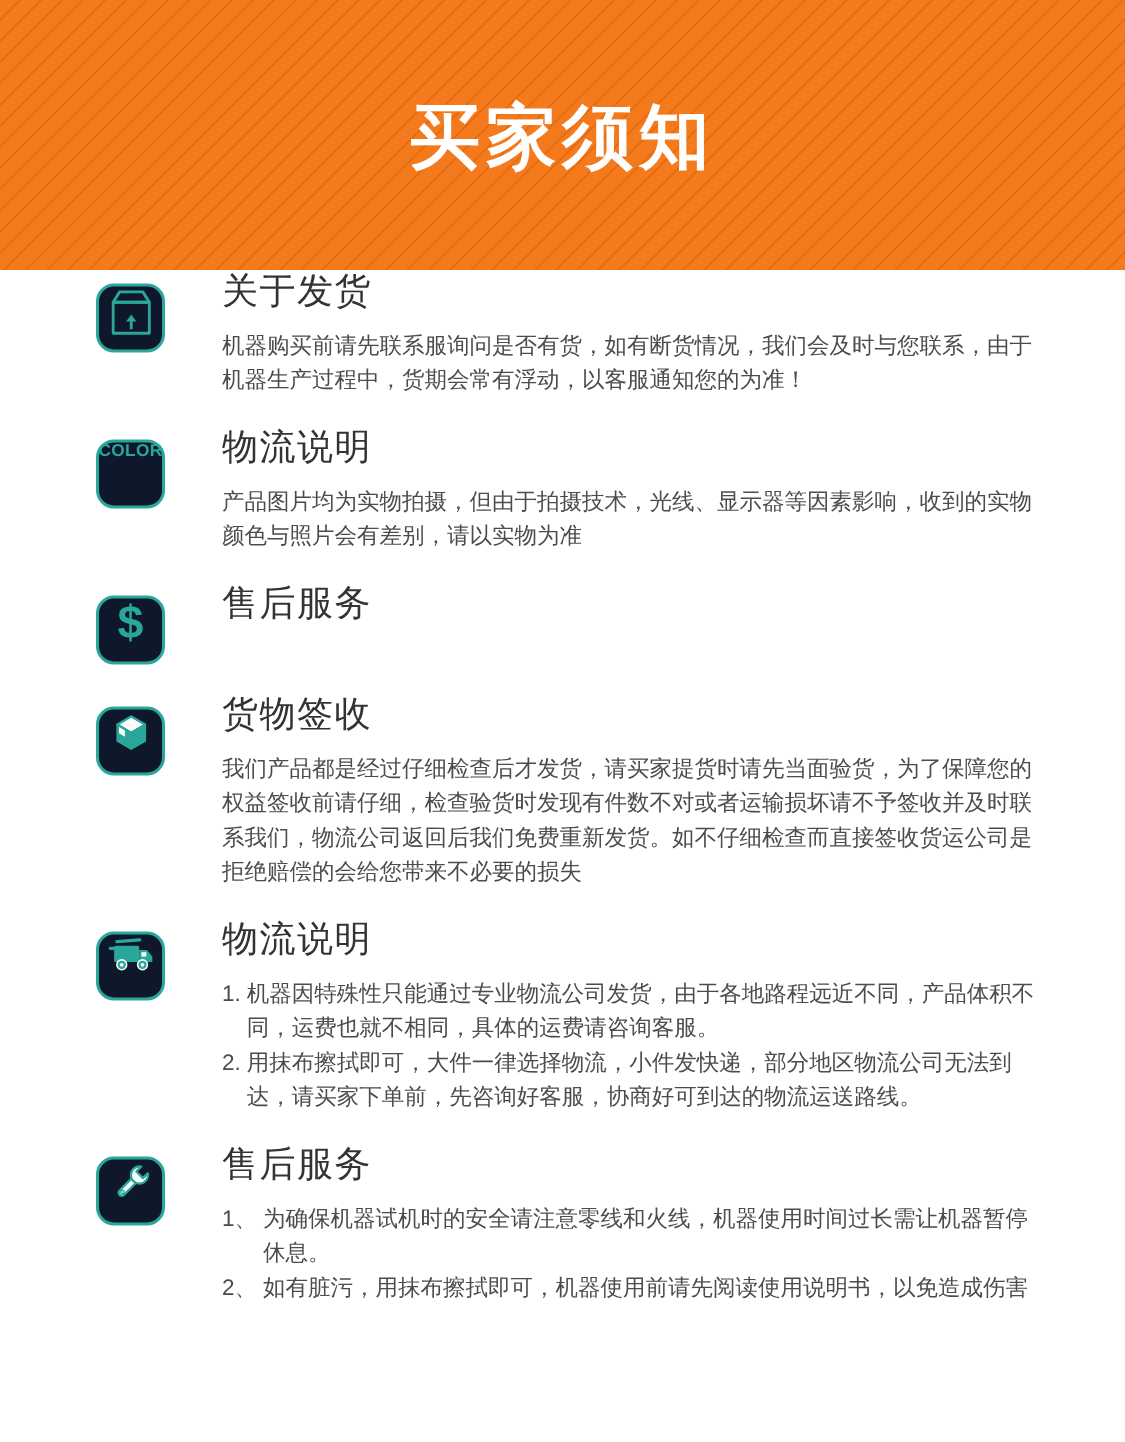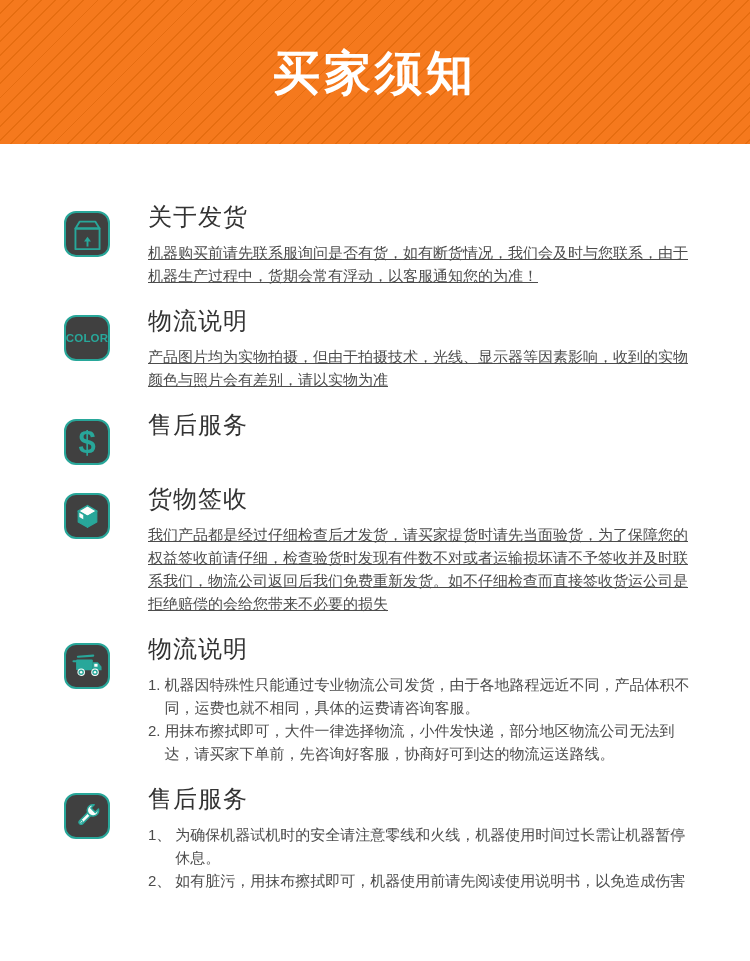--- a/index.html
+++ b/index.html
@@ -13,66 +13,66 @@
   html,body{background:#ffffff;}
   body{
     width:750px;min-height:961px;
     font-family:"Liberation Sans","DejaVu Sans",sans-serif;
     color:var(--body-color);
   }
   .page{width:750px;min-height:961px;background:#fff;padding-bottom:90px;}
 
   
   .banner{
-    height:144px;width:750px;
+    height:180px;width:750px;
     background-color:var(--banner-bg);
     background-image:repeating-linear-gradient(135deg,
       transparent 0px, transparent 8.6px,
       var(--banner-stripe) 8.6px, var(--banner-stripe) 10px);
     display:flex;flex-direction:row;align-items:center;justify-content:center;
     gap:9px;
   }
   .banner h1{
     color:#ffffff;font-size:47px;font-weight:bold;
     letter-spacing:4px;line-height:1;
   }
   .banner .subtitle{
     color:#ffffff;font-size:20px;font-weight:400;
     letter-spacing:6px;line-height:1;
   }
 
   
-  .sections{padding-top:58px;}
+  .sections{}
   .section{
     display:flex;align-items:flex-start;
     padding-left:64px;padding-right:56px;
     margin-bottom:19px;
   }
   .icon-box{
     flex:0 0 46px;width:46px;height:46px;
     border:2.5px solid var(--accent);
     border-radius:12px;
-    background:#404040;
-    display:flex;align-items:center;justify-content:center;
+    background:#0f172a;
+    display:flex;justify-content:center;
     margin-top:9px;
   }
   .icon-box .color-word{
     color:var(--accent);font-size:11.5px;font-weight:bold;letter-spacing:0.2px;
   }
   .icon-box .dollar{
     color:var(--accent);font-size:31px;font-weight:800;line-height:1;
     font-family:"Liberation Sans","DejaVu Sans",sans-serif;
   }
   .content{margin-left:38px;width:552px;}
   .sec-title{
     font-size:24px;font-weight:500;color:var(--title-color);
     line-height:1.25;margin-bottom:9px;letter-spacing:1px;
   }
   .sec-body p{
-    font-size:15px;line-height:23px;color:var(--body-color);margin:0;text-decoration:underline;
+    font-size:15px;line-height:23px;color:var(--body-color);margin:0;
   }
   .list-item{display:flex;font-size:15px;line-height:23px;color:var(--body-color);}
   .list-item .num{white-space:nowrap;flex:0 0 auto;padding-right:4px;}
 </style>
 </head>
 <body>
 
 <div class="page">
 
   <header class="banner">

